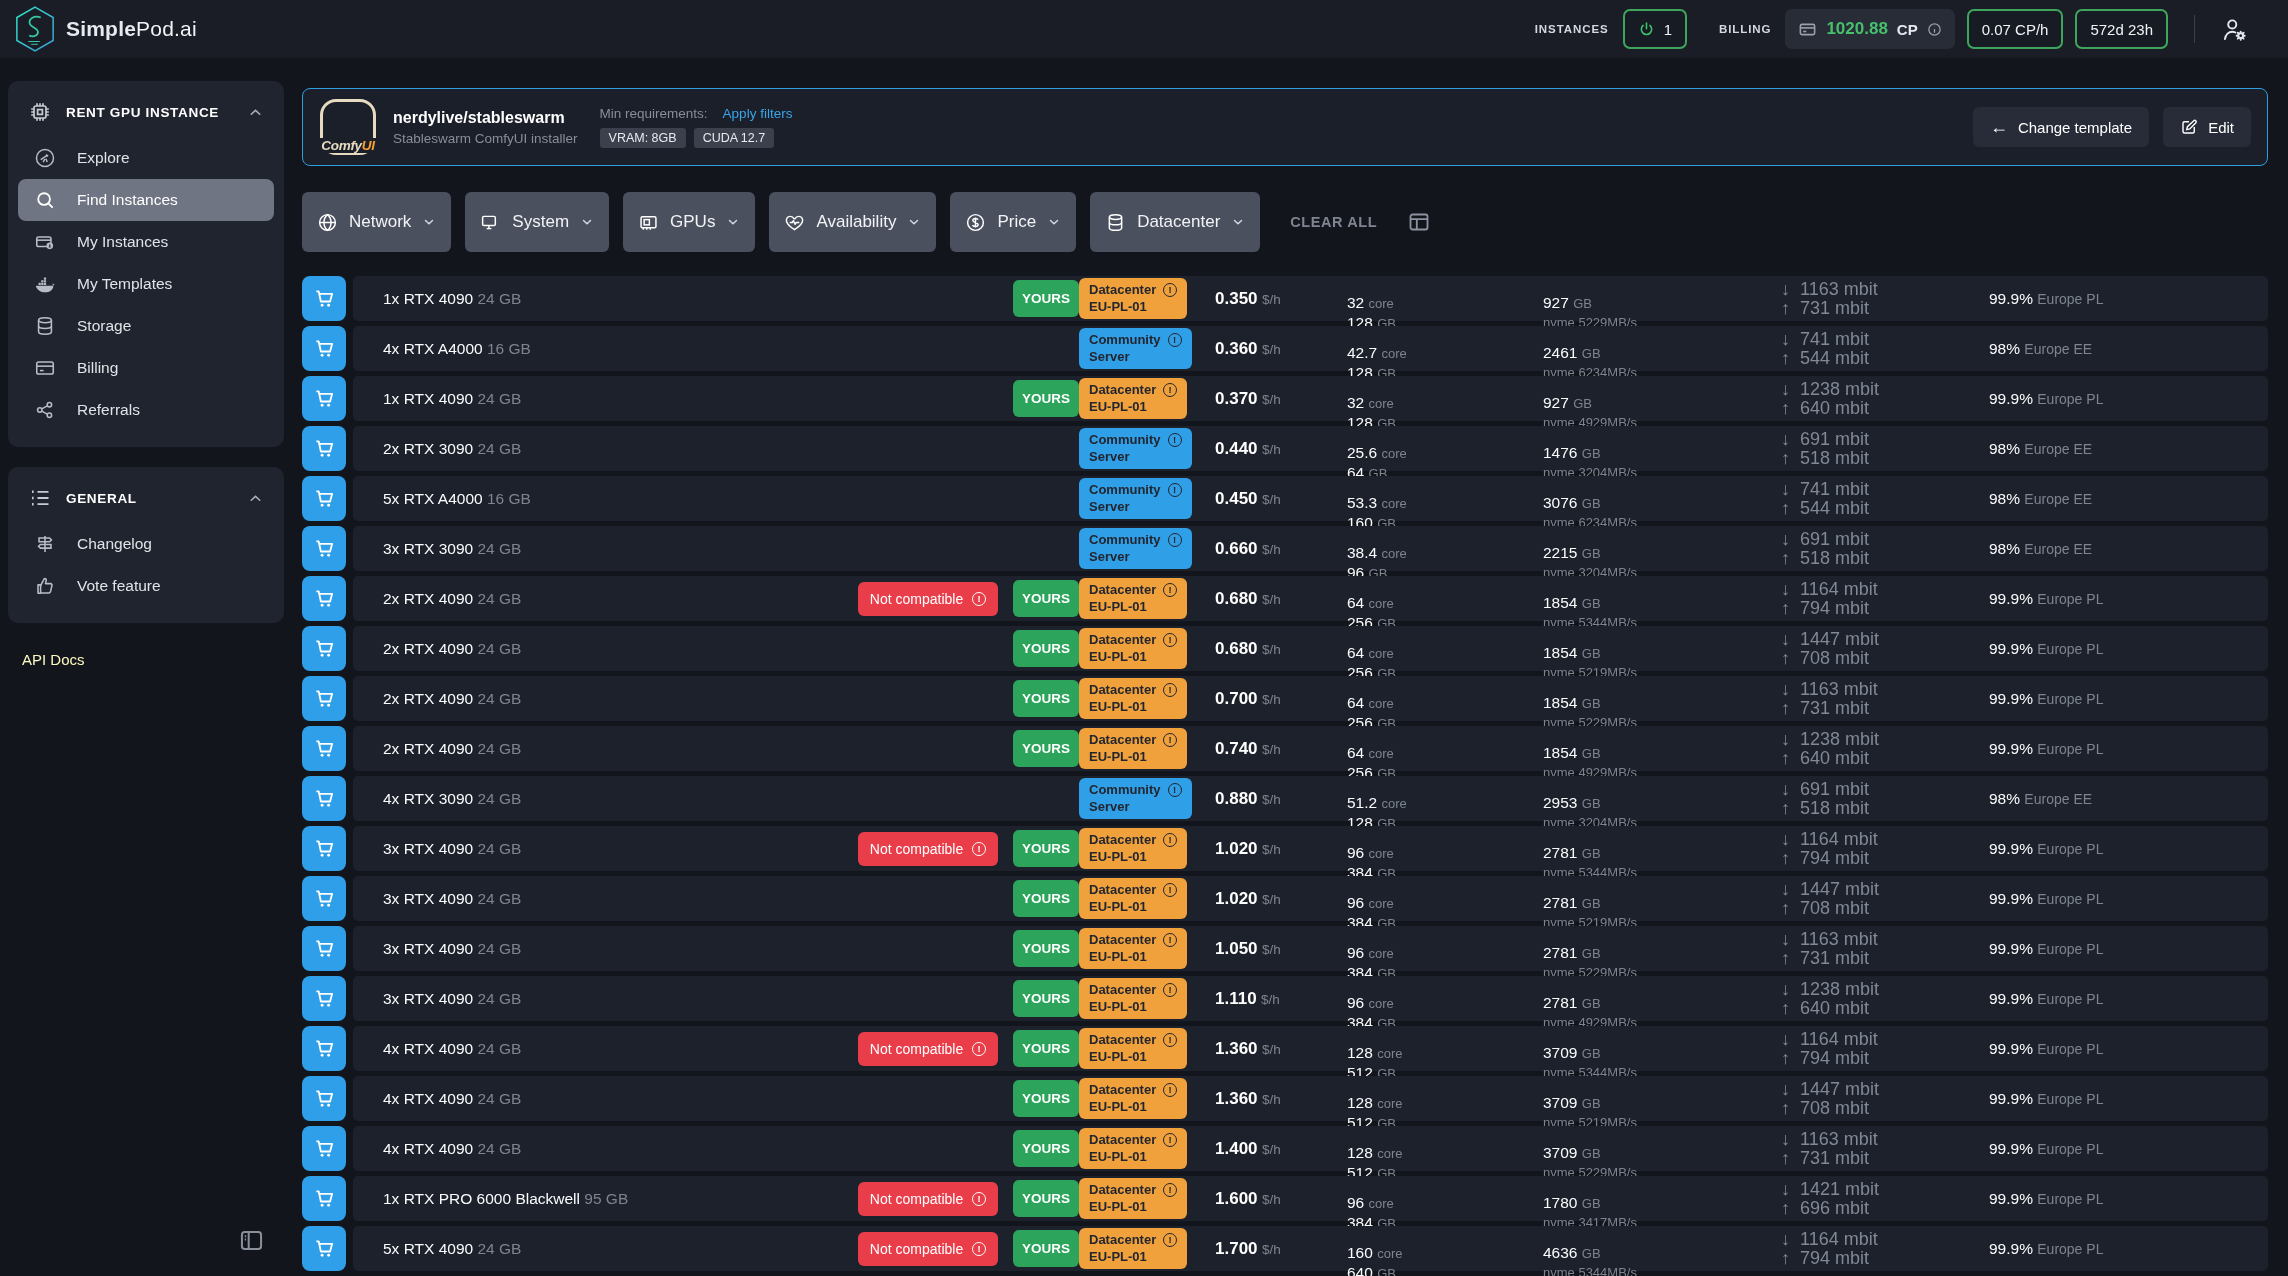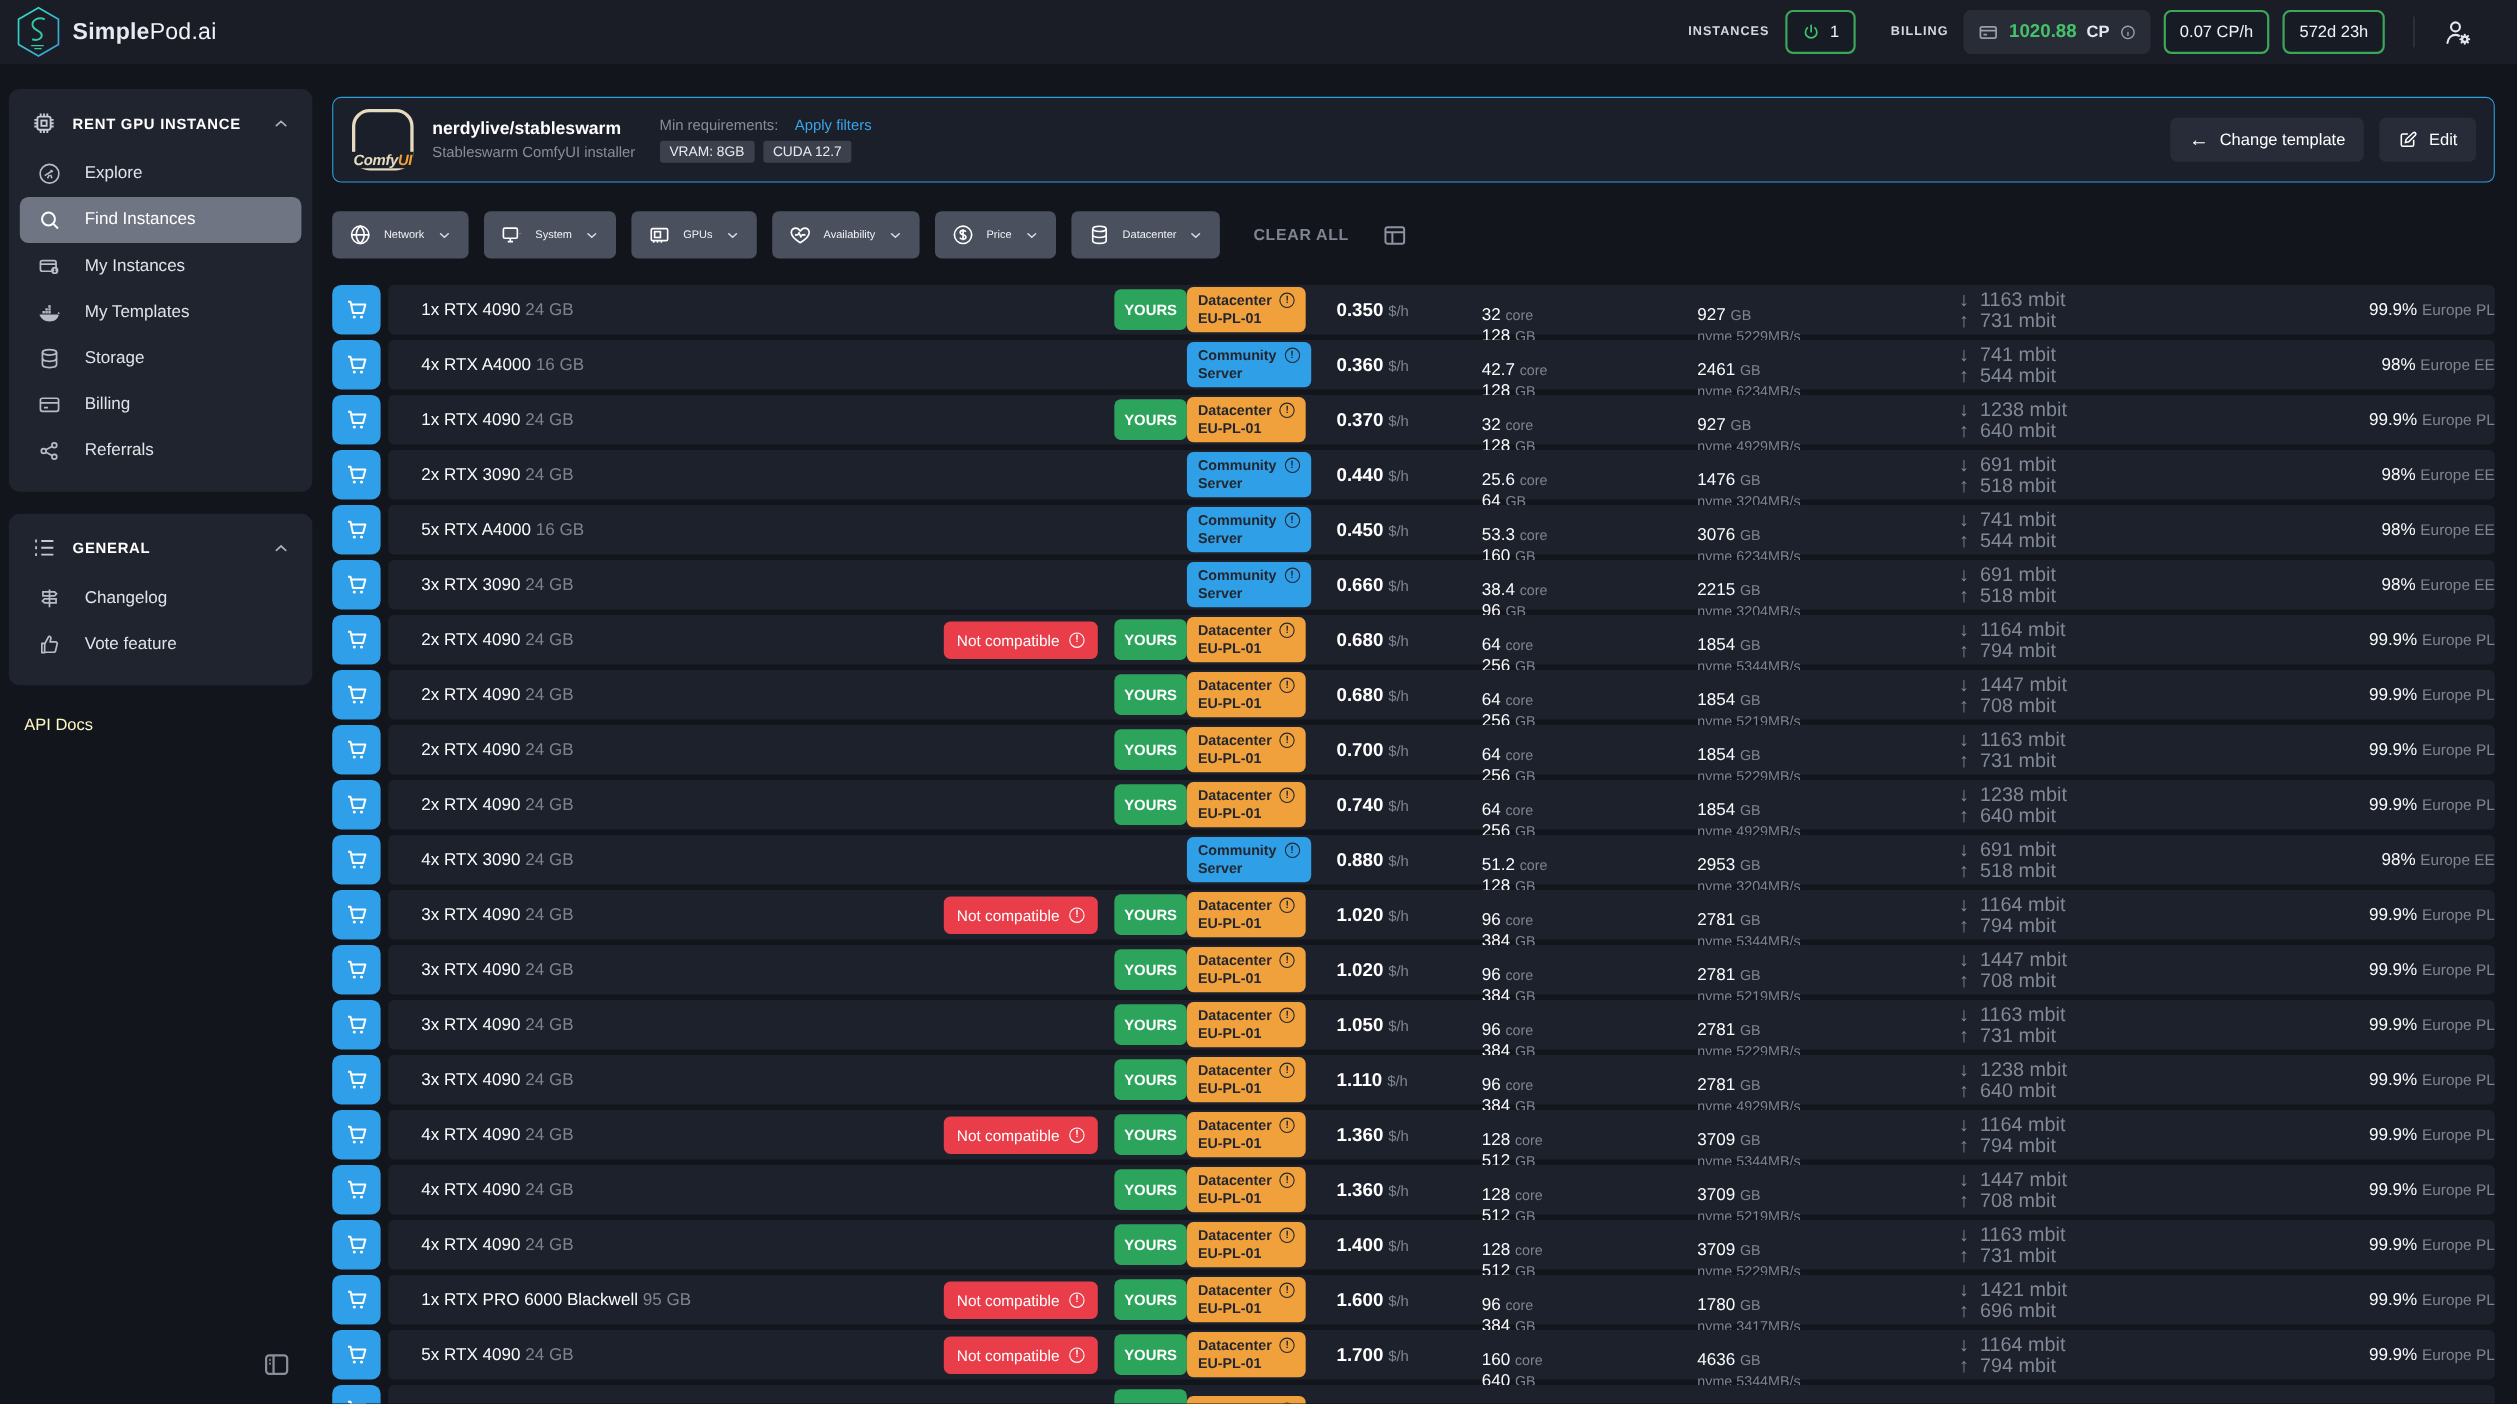--- a/index.html
+++ b/index.html
@@ -60,42 +60,42 @@
   .link { color:#3aa4e8; cursor:pointer; }
   .minreq-row2 { margin-top:7px; display:flex; gap:8px; }
   .req-badge { background:#3b404c; color:#e8eaef; font-size:12.5px; padding:3px 9px; border-radius:3px; }
   .banner-btns { margin-left:auto; display:flex; gap:14px; }
   .bbtn { background:#272c38; border-radius:6px; height:40px; display:flex; align-items:center; padding:0 17px; font-size:15px; color:#fff; gap:10px; cursor:pointer; }
   .bbtn .icn { width:18px; height:18px; }
   .arrow-glyph { font-size:18px; line-height:1; }
 
   
   .filterbar { margin-top:26px; display:flex; align-items:center; gap:14px; }
-  .fbtn { background:#4a505d; height:43px; border-radius:6px; padding:0 15px; display:flex; align-items:center; gap:11px; font-size:10px; color:#f2f3f6; cursor:pointer; }
+  .fbtn { background:#4a505d; height:60px; border-radius:6px; padding:0 15px; display:flex; align-items:center; gap:11px; font-size:17px; color:#f2f3f6; cursor:pointer; }
   .fbtn .icn { width:21px; height:21px; color:#fff; }
   .fbtn .chev { width:14px; height:14px; color:#d9dce2; }
   .clear-all { margin-left:16px; color:#7e8490; font-weight:700; font-size:14.5px; letter-spacing:.04em; cursor:pointer; }
   .layout-icn { width:24px; height:24px; color:#8d93a0; margin-left:16px; cursor:pointer; }
 
   
   .rows { margin-top:24px; display:flex; flex-direction:column; gap:5px; }
   .row { display:flex; gap:7px; height:45px; flex:none; }
   .cart { width:44px; background:#2e9fe8; border-radius:8px; display:flex; align-items:center; justify-content:center; color:#fff; cursor:pointer; flex:none; }
   .cart .icn { width:23px; height:23px; }
   .card { flex:1; background:#1d212b; border-radius:5px; display:flex; align-items:center; padding-left:30px; }
   .col-name  { width:460px; flex:none; font-size:15.5px; color:#fbfcfd; }
   .col-name .vram { color:#7d8490; }
   .col-compat { width:170px; flex:none; display:flex; justify-content:center; }
   .col-yours { width:66px; flex:none; }
   .col-server { width:136px; flex:none; }
   .col-price { width:132px; flex:none; }
   .col-cores { width:196px; flex:none; }
   .col-disk { width:238px; flex:none; }
   .col-net { width:208px; flex:none; color:#818896; font-size:18px; line-height:19px; }
-  .col-uptime { flex:1; font-size:15.5px;text-align:right; }
+  .col-uptime { flex:1; font-size:15.5px; }
   .badge-nc { background:#e93d4a; color:#fff; font-size:14px; padding:0 12px; height:34px; display:flex; align-items:center; gap:9px; border-radius:6px; }
   .badge-yours { background:#2ca45b; color:#fff; font-weight:700; font-size:13.5px; height:37px; padding:0 9px; border-radius:6px; display:inline-flex; align-items:center; }
   .badge-server { border-radius:6px; padding:4px 10px; font-size:13px; font-weight:700; color:#23262e; line-height:16.5px; display:inline-block; }
   .badge-server.datacenter { background:#f0a13c; }
   .badge-server.community { background:#2f9fe8; }
   .srv-l1 { display:flex; align-items:center; gap:7px; }
   .info-dot { width:14px; height:14px; border:1.5px solid currentColor; border-radius:50%; font-size:9.5px; font-weight:700; display:inline-flex; align-items:center; justify-content:center; font-style:normal; }
   .price-val { color:#fff; font-weight:700; font-size:17px; }
   .unit { color:#7d8490; font-size:13.5px; }
   .two-line { line-height:19px; font-size:15.5px; color:#fbfcfd;margin-top:28px; }

